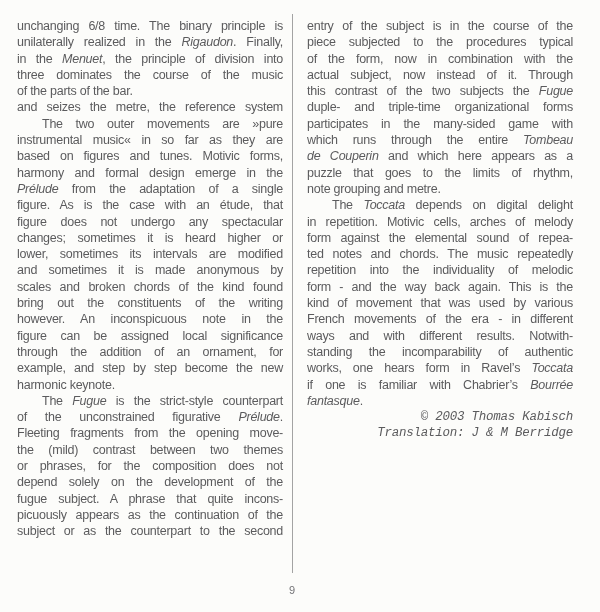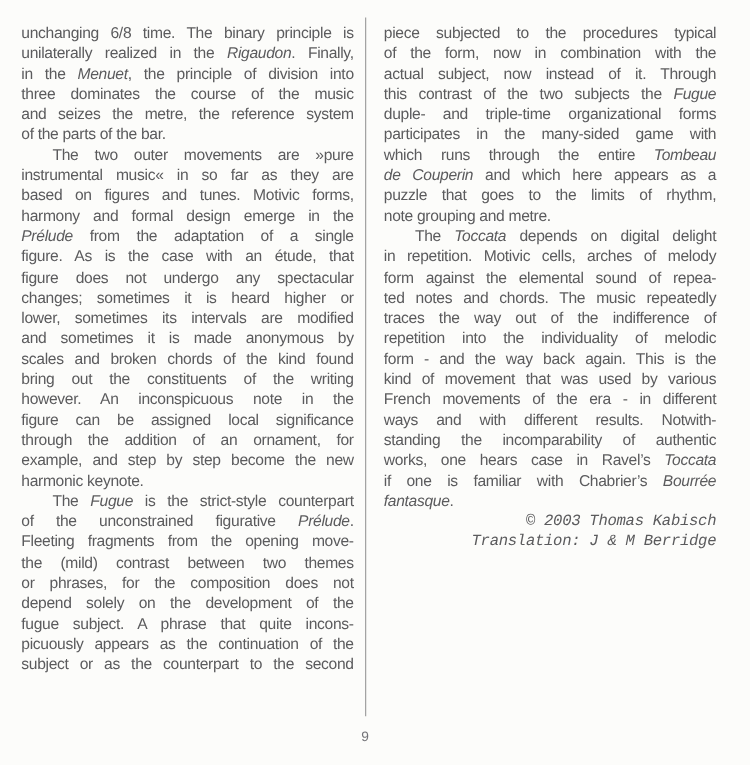--- a/index.html
+++ b/index.html
@@ -68,22 +68,22 @@
 </style>
 </head>
 <body>
 
 <div class="page">
   <div class="col col-left">
       <div class="line"><span>unchanging 6/8 time. The binary principle is</span></div>
       <div class="line"><span>unilaterally realized in the </span><span class="it">Rigaudon</span><span>. Finally,</span></div>
       <div class="line"><span>in the </span><span class="it">Menuet</span><span>, the principle of division into</span></div>
       <div class="line"><span>three dominates the course of the music</span></div>
+      <div class="line end"><span>of the parts of the bar.</span></div>
       <div class="line"><span>and seizes the metre, the reference system</span></div>
-      <div class="line end"><span>of the parts of the bar.</span></div>
       <div class="line indent"><span>The two outer movements are »pure</span></div>
       <div class="line"><span>instrumental music« in so far as they are</span></div>
       <div class="line"><span>based on figures and tunes. Motivic forms,</span></div>
       <div class="line"><span>harmony and formal design emerge in the</span></div>
       <div class="line"><span class="it">Prélude</span><span> from the adaptation of a single</span></div>
       <div class="line"><span>figure. As is the case with an étude, that</span></div>
       <div class="line"><span>figure does not undergo any spectacular</span></div>
       <div class="line"><span>changes; sometimes it is heard higher or</span></div>
       <div class="line"><span>lower, sometimes its intervals are modified</span></div>
       <div class="line"><span>and sometimes it is made anonymous by</span></div>
@@ -99,41 +99,41 @@
       <div class="line"><span>Fleeting fragments from the opening move-</span></div>
       <div class="line"><span>the (mild) contrast between two themes</span></div>
       <div class="line"><span>or phrases, for the composition does not</span></div>
       <div class="line"><span>depend solely on the development of the</span></div>
       <div class="line"><span>fugue subject. A phrase that quite incons-</span></div>
       <div class="line"><span>picuously appears as the continuation of the</span></div>
       <div class="line"><span>subject or as the counterpart to the second</span></div>
     </div>
   <div class="divider"></div>
   <div class="col col-right">
+      <div class="line"><span>entry of the subject is in the course of the</span></div>
       <div class="line"><span>piece subjected to the procedures typical</span></div>
       <div class="line"><span>of the form, now in combination with the</span></div>
       <div class="line"><span>actual subject, now instead of it. Through</span></div>
       <div class="line"><span>this contrast of the two subjects the </span><span class="it">Fugue</span></div>
       <div class="line"><span>duple- and triple-time organizational forms</span></div>
       <div class="line"><span>participates in the many-sided game with</span></div>
       <div class="line"><span>which runs through the entire </span><span class="it">Tombeau</span></div>
       <div class="line"><span class="it">de Couperin</span><span> and which here appears as a</span></div>
       <div class="line"><span>puzzle that goes to the limits of rhythm,</span></div>
       <div class="line end"><span>note grouping and metre.</span></div>
       <div class="line indent"><span>The </span><span class="it">Toccata</span><span> depends on digital delight</span></div>
       <div class="line"><span>in repetition. Motivic cells, arches of melody</span></div>
       <div class="line"><span>form against the elemental sound of repea-</span></div>
       <div class="line"><span>ted notes and chords. The music repeatedly</span></div>
-      <div class="line"><span>traces the way out of the indifference of</span></div>
       <div class="line"><span>repetition into the individuality of melodic</span></div>
       <div class="line"><span>form - and the way back again. This is the</span></div>
       <div class="line"><span>kind of movement that was used by various</span></div>
       <div class="line"><span>French movements of the era - in different</span></div>
       <div class="line"><span>ways and with different results. Notwith-</span></div>
       <div class="line"><span>standing the incomparability of authentic</span></div>
-      <div class="line"><span>works, one hears case in Ravel’s </span><span class="it">Toccata</span></div>
+      <div class="line"><span>works, one hears form in Ravel’s </span><span class="it">Toccata</span></div>
       <div class="line"><span>if one is familiar with Chabrier’s </span><span class="it">Bourrée</span></div>
       <div class="line end"><span class="it">fantasque</span><span>.</span></div>
       <div class="line right"><span class="it">© 2003 Thomas Kabisch</span></div>
       <div class="line right"><span class="it">Translation: J &amp; M Berridge</span></div>
     </div>
   <div class="pagenum">9</div>
 </div>
 
 </body></html>

